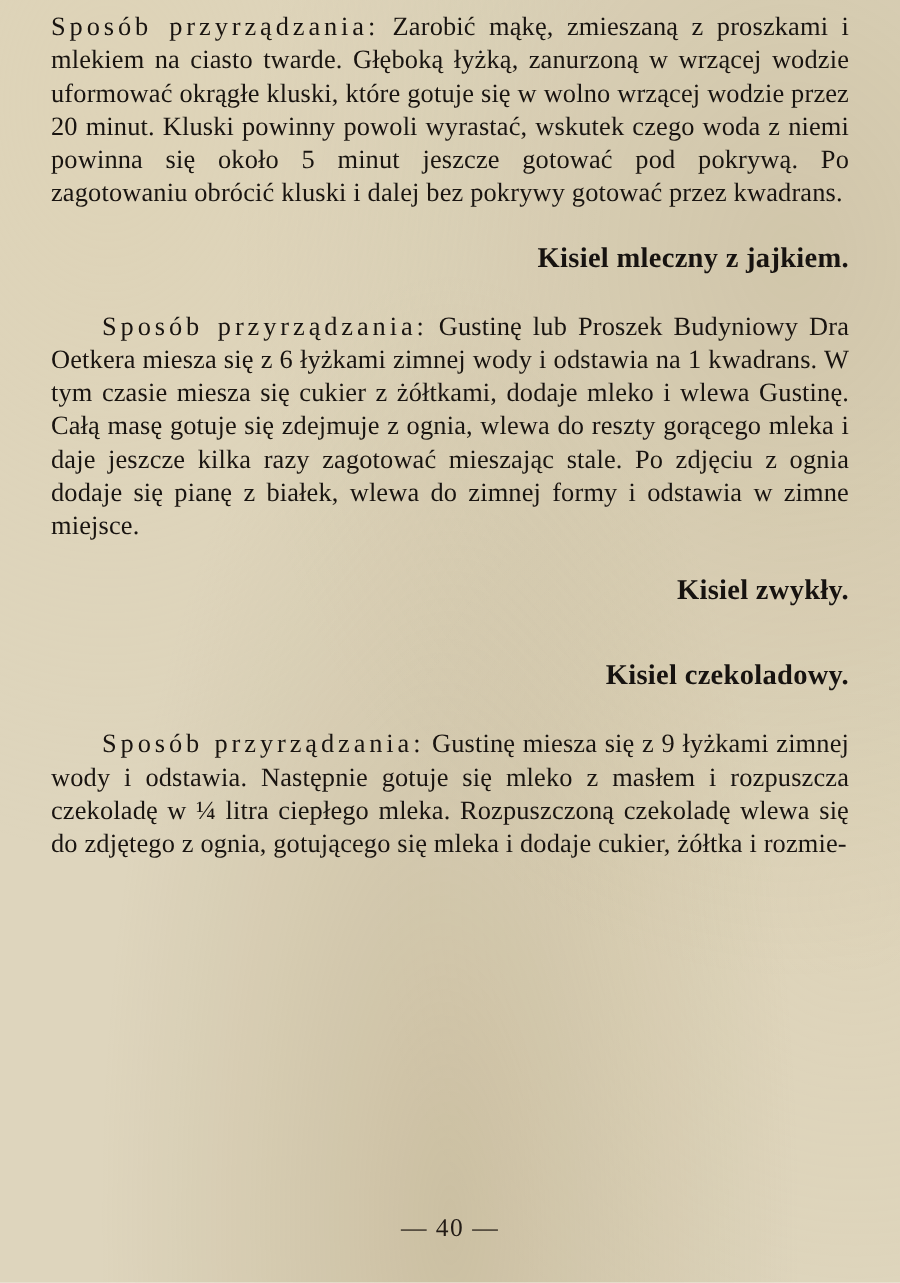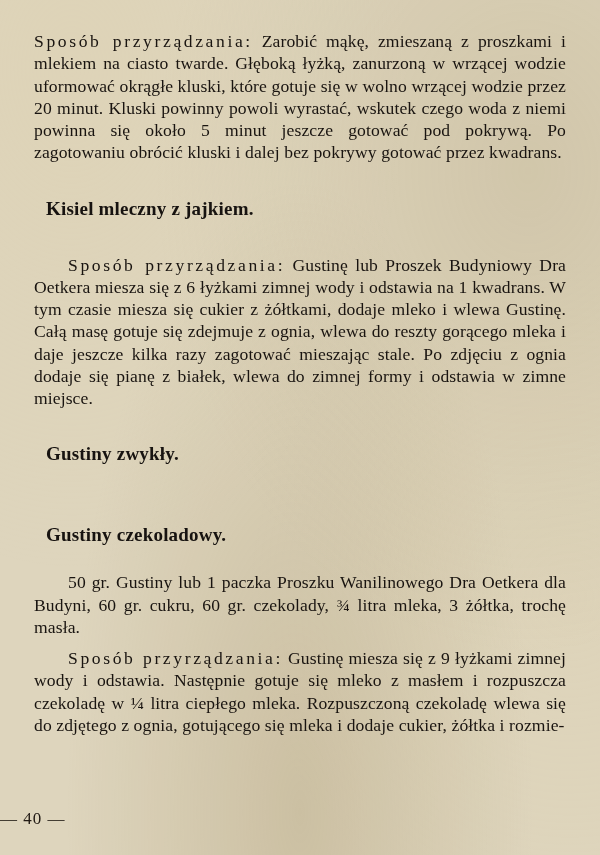--- a/index.html
+++ b/index.html
@@ -27,57 +27,57 @@
       radial-gradient(ellipse at 95% 70%, rgba(255,248,230,0.18), rgba(255,248,230,0) 40%);
     mix-blend-mode: multiply;
   }
   .page {
     position: absolute;
     left: 0;
     top: 0;
     width: 600px;
     height: 855px;
     box-sizing: border-box;
-    padding: 30px 34px 10px 34px;
+    padding: 6px 34px 10px 34px;
   }
   .col {
     width: 532px;
   }
   p {
     margin: 0;
     font-size: 17.6px;
     line-height: 1.265;
     text-align: justify;
     text-justify: inter-word;
     letter-spacing: 0.1px;
     color: #191410;
   }
   p.indent {
     text-indent: 34px;
   }
   .sp {
     letter-spacing: 2.6px;
   }
   h2 {
-    margin: 12px;
+    margin: 0;
     font-size: 19px;
     font-weight: bold;
-    text-align: left;
+    text-align: right;
     letter-spacing: 0.2px;
     color: #171310;
   }
   .gap-small { height: 9px; }
   .gap-head-top { height: 22px; }
   .gap-head-bottom { height: 13px; }
   .footer {
     position: absolute;
     left: 0;
     right: 0;
     bottom: 26px;
-    text-align: left;
+    text-align: center;
     font-size: 17px;
     letter-spacing: 1px;
     color: #221b15;
   }
   .blur-soft {
     filter: blur(0.14px);
   }
 </style>
 </head>
 <body>
@@ -92,29 +92,28 @@
     <div class="gap-head-top"></div>
     <h2>Kisiel mleczny z jajkiem.</h2>
     <div class="gap-head-bottom"></div>
 
 
     <div class="gap-small"></div>
 
     <p class="indent"><span class="sp">Sposób przyrządzania:</span><span> Gustinę lub Proszek Budyniowy Dra Oetkera miesza się z 6 łyżkami zimnej wody i odstawia na 1 kwadrans. W tym czasie miesza się cukier z żółtkami, dodaje mleko i wlewa Gustinę. Całą masę gotuje się zdejmuje z ognia, wlewa do reszty gorącego mleka i daje jeszcze kilka razy zagotować mieszając stale. Po zdjęciu z ognia dodaje się pianę z białek, wlewa do zimnej formy i odstawia w zimne miejsce.</span></p>
 
     <div class="gap-head-top"></div>
-    <h2>Gustiny zwykły.</h2>
+    <h2>Kisiel zwykły.</h2>
     <div class="gap-head-bottom"></div>
 
 
     <div class="gap-head-top"></div>
-    <h2>Gustiny czekoladowy.</h2>
+    <h2>Kisiel czekoladowy.</h2>
     <div class="gap-head-bottom"></div>
 
-    <p class="indent">50 gr. Gustiny lub 1 paczka Proszku Wanilinowego Dra Oetkera dla Budyni, 60 gr. cukru, 60 gr. czekolady, ¾ litra mleka, 3 żółtka, trochę masła.</p>
 
     <div class="gap-small"></div>
 
     <p class="indent"><span class="sp">Sposób przyrządzania:</span><span> Gustinę miesza się z 9 łyżkami zimnej wody i odstawia. Następnie gotuje się mleko z masłem i rozpuszcza czekoladę w ¼ litra ciepłego mleka. Rozpuszczoną czekoladę wlewa się do zdjętego z ognia, gotującego się mleka i dodaje cukier, żółtka i rozmie-</span></p>
 
   </div>
 </div>
 
 <div class="footer">— 40 —</div>
 

